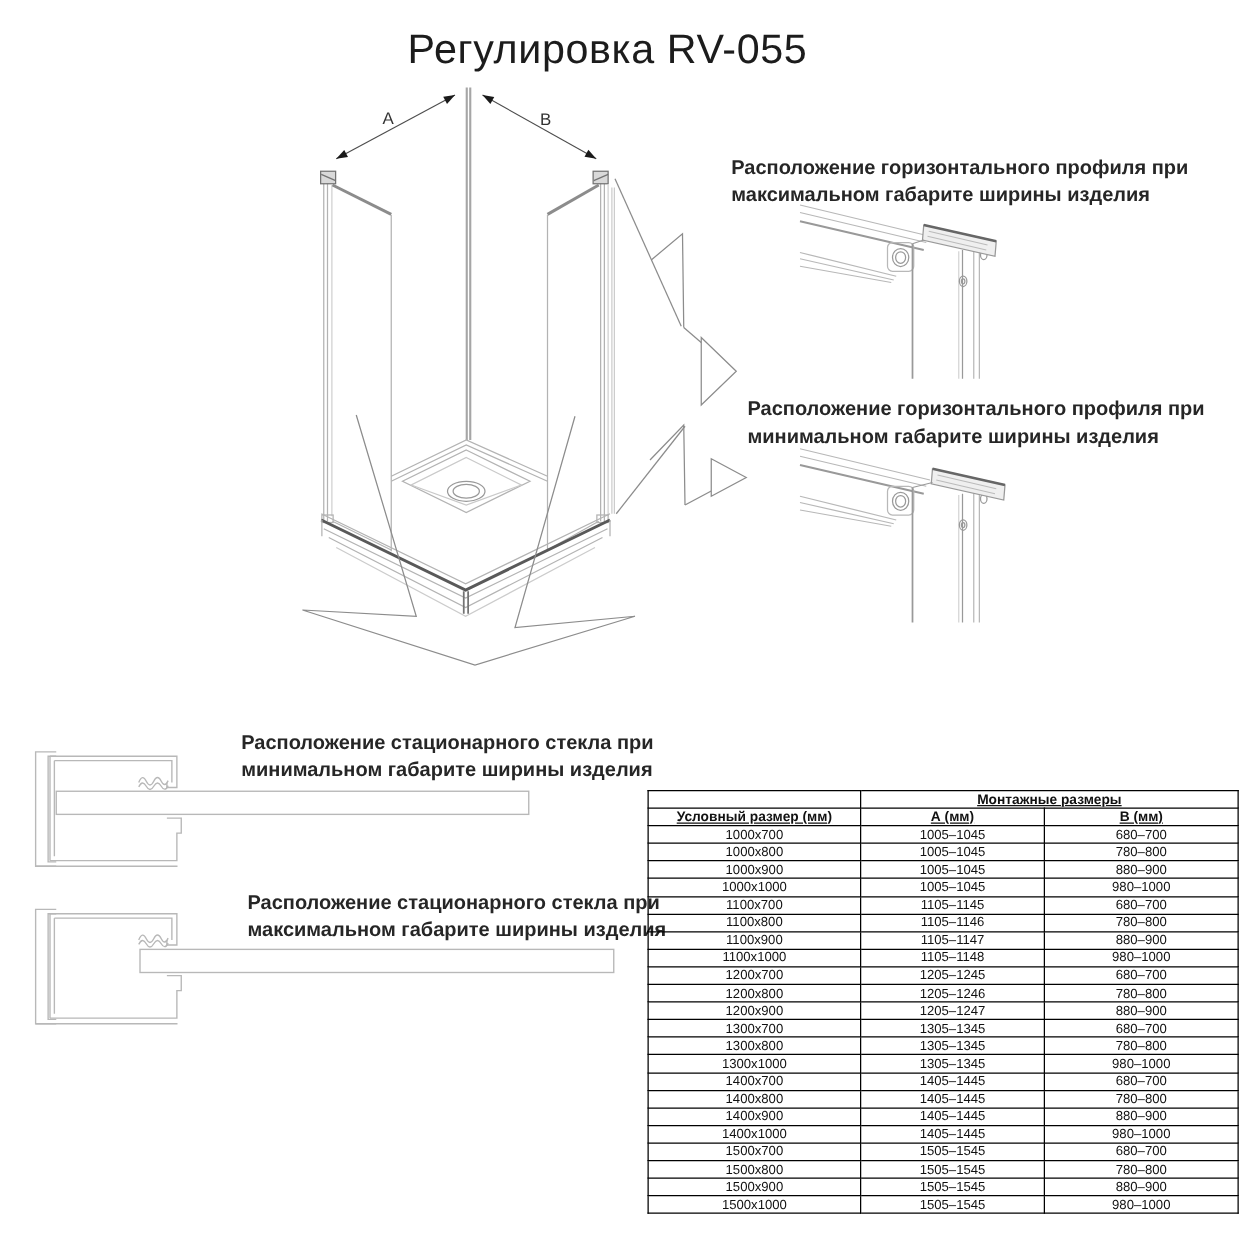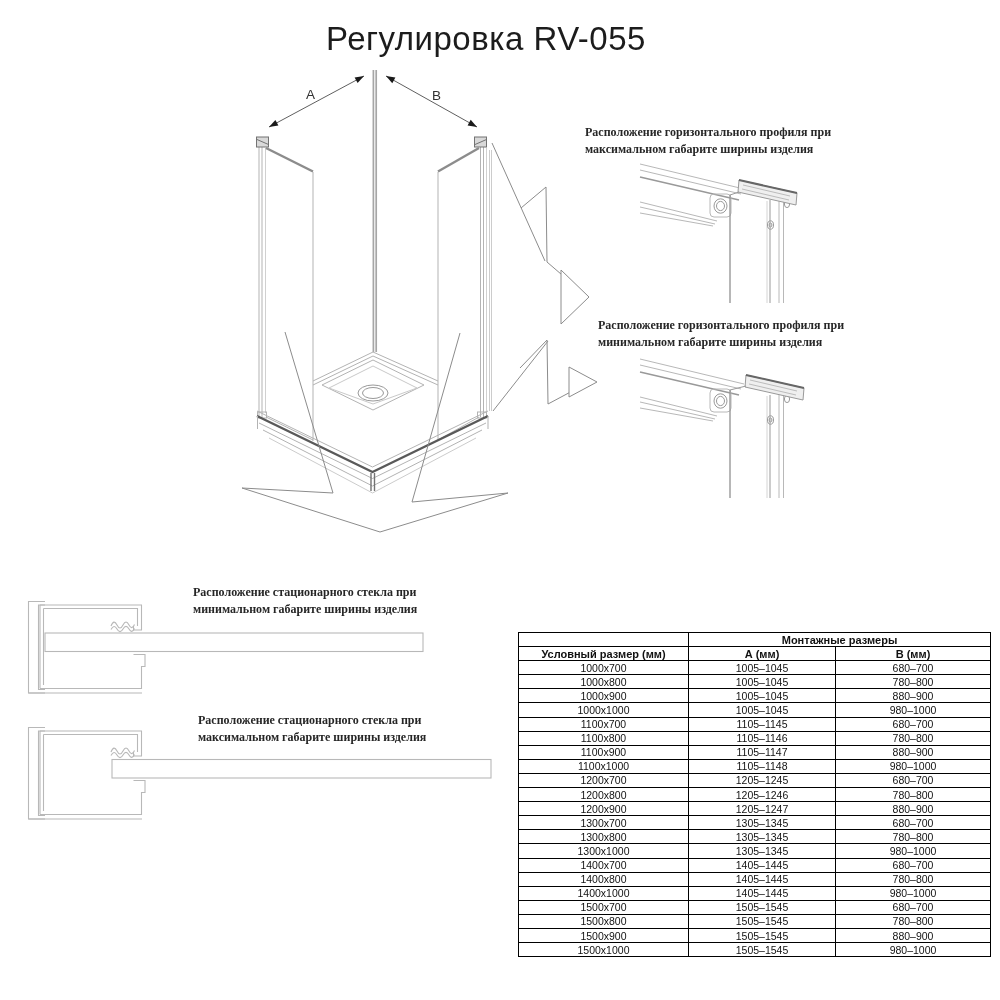--- a/index.html
+++ b/index.html
@@ -5,35 +5,34 @@
   html,body{margin:0;padding:0;}
   body{
     width:1000px;height:1000px;position:relative;background:#ffffff;
     font-family:"Liberation Sans",sans-serif;color:#1c1c1c;overflow:hidden;
   }
   #page-title{
     position:absolute;top:20px;left:0;width:972px;text-align:center;
     font-size:33px;font-weight:400;letter-spacing:.5px;color:#1c1c1c;
   }
   .callout{
-    position:absolute;font-size:12px;font-weight:700;line-height:1.4;color:#262626;
+    position:absolute;font-size:16px;font-weight:700;line-height:1.4;color:#262626;
     white-space:nowrap;
-    font-family:Liberation Serif, serif;
   }
   svg{position:absolute;overflow:visible;}
   
   #size-table-wrap{position:absolute;left:518px;top:632px;}
   table.size-table{
     border-collapse:collapse;table-layout:fixed;width:472px;
   }
   table.size-table th,table.size-table td{
     border:1px solid #000;text-align:center;vertical-align:middle;
     padding:0;height:13.1px;overflow:hidden;
   }
-  table.size-table th{font-size:11px;font-weight:700;color:#111;}
+  table.size-table th{font-size:11px;font-weight:700;color:#111;text-decoration:underline;}
   table.size-table td{font-size:10.5px;font-weight:400;color:#111;}
 </style>
 </head>
 <body>
 
 <div id="page-title">Регулировка RV-055</div>
 
 <svg width="0" height="0">
   <defs>
 
@@ -301,20 +300,25 @@
           <td>1400x700</td>
           <td>1405–1445</td>
           <td>680–700</td>
         </tr>
         <tr>
           <td>1400x800</td>
           <td>1405–1445</td>
           <td>780–800</td>
         </tr>
         <tr>
+          <td>1400x900</td>
+          <td>1405–1445</td>
+          <td>880–900</td>
+        </tr>
+        <tr>
           <td>1400x1000</td>
           <td>1405–1445</td>
           <td>980–1000</td>
         </tr>
         <tr>
           <td>1500x700</td>
           <td>1505–1545</td>
           <td>680–700</td>
         </tr>
         <tr>

